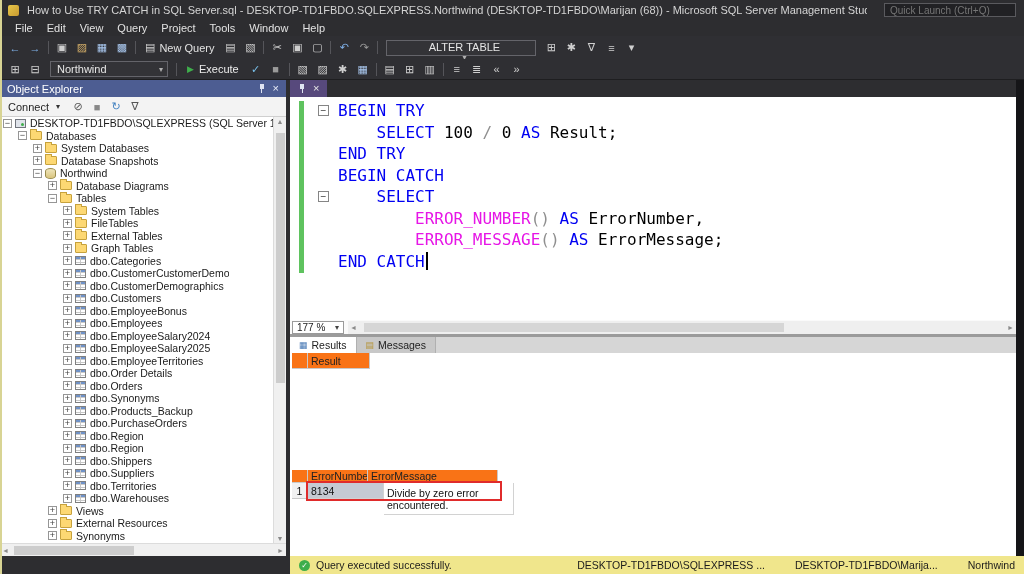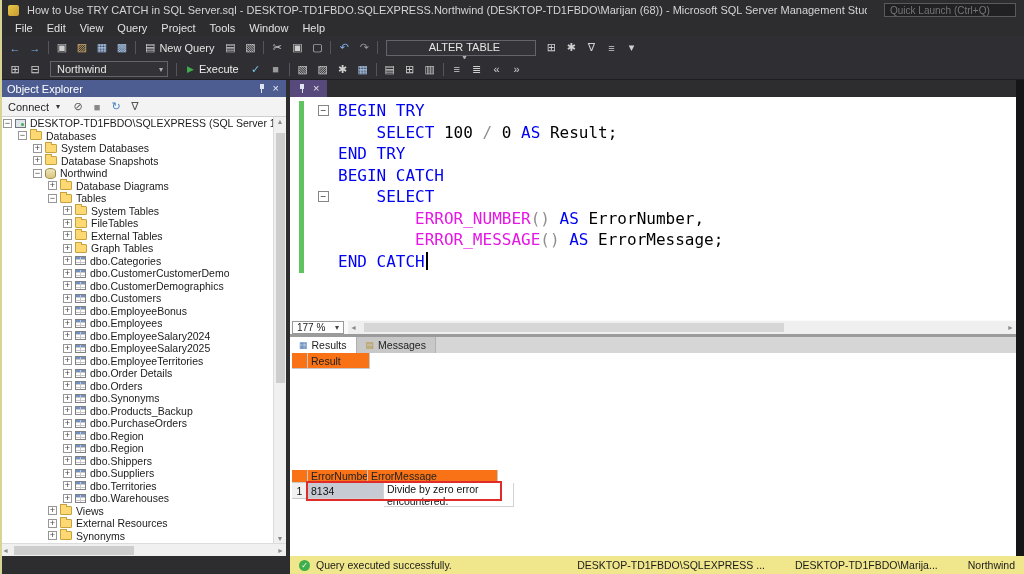--- a/index.html
+++ b/index.html
@@ -443,21 +443,21 @@
           </div>
         <div class="grid" id="grid-2" style="position: relative;">
             <div class="grid-row">
               <span class="grid-cell hcell" style="width: 16px; height: 13px;"></span>
               <span class="grid-cell hcell" style="width: 60px; height: 13px;">ErrorNumber</span>
               <span class="grid-cell hcell" style="width: 130px; height: 13px;">ErrorMessage</span>
             </div>
             <div class="grid-row">
               <span class="grid-cell rownum" style="width: 16px; height: 16px;">1</span>
               <span class="grid-cell dcell selected" style="width: 76px; height: 16px;">8134</span>
-              <span class="grid-cell dcell" style="width: 130px; height: 24px;">Divide by zero error encountered.</span>
+              <span class="grid-cell dcell" style="width: 130px; height: 32px;">Divide by zero error encountered.</span>
             </div>
             <div class="red-box"></div>
           </div>
       </div>
     </div>
   </div>
 
   <div class="right-strip"></div>
   <div class="left-strip"></div>
 

